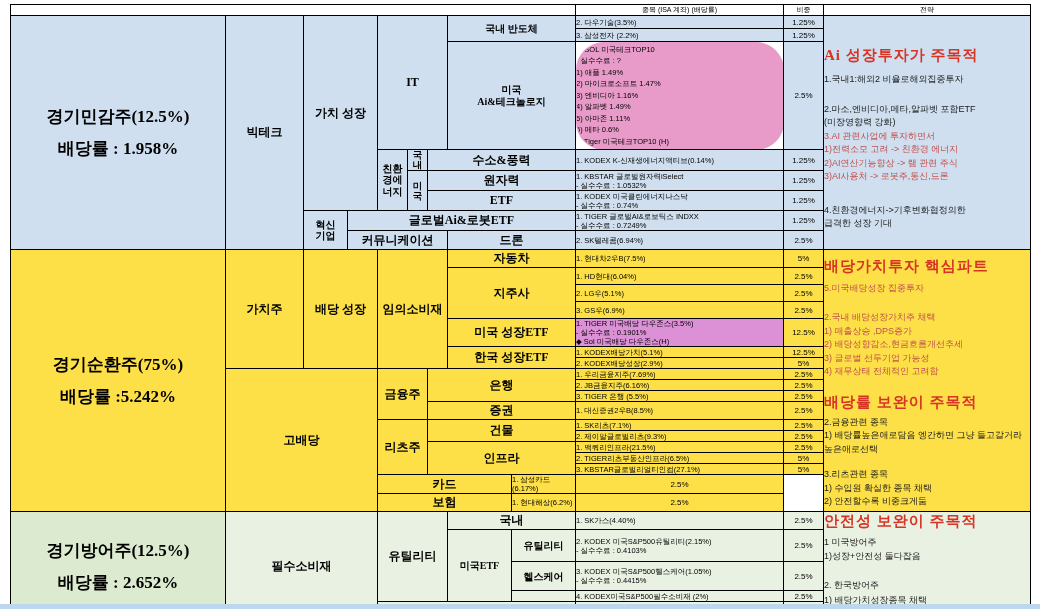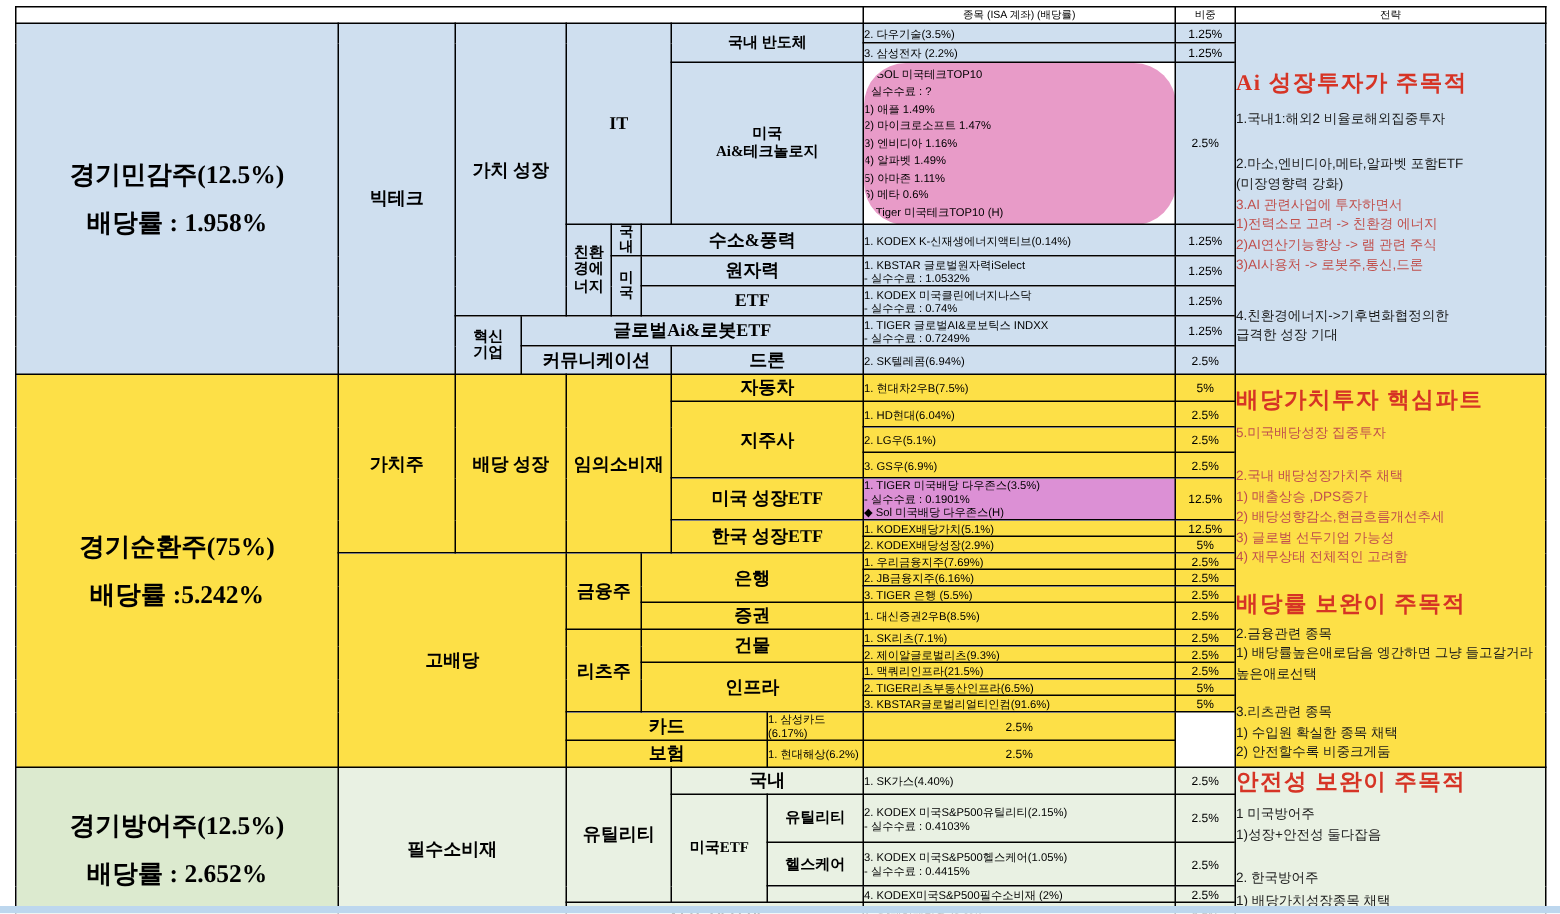--- a/index.html
+++ b/index.html
@@ -224,21 +224,21 @@
 <tr style="height:11px">
   <td colspan="3" rowspan="3" class="s2bg lbl12">인프라</td>
   <td class="s2bg stk">1. 맥쿼리인프라(21.5%)</td>
   <td class="s2bg w">2.5%</td>
 </tr>
 <tr style="height:11px">
   <td class="s2bg stk">2. TIGER리츠부동산인프라(6.5%)</td>
   <td class="s2bg w">5%</td>
 </tr>
 <tr style="height:11px">
-  <td class="s2bg stk">3. KBSTAR글로벌리얼티인컴(91.6%)</td>
+  <td class="s2bg stk">3. KBSTAR글로벌리얼티인컴(27.1%)</td>
   <td class="s2bg w">5%</td>
 </tr>
 <tr style="height:12px">
   <td colspan="4" class="s2bg lbl12">카드</td>
   <td class="s2bg stk">1. 삼성카드(6.17%)</td>
   <td class="s2bg w">2.5%</td>
 </tr>
 <tr style="height:12px">
   <td colspan="4" class="s2bg lbl12">보험</td>
   <td class="s2bg stk">1. 현대해상(6.2%)</td>

